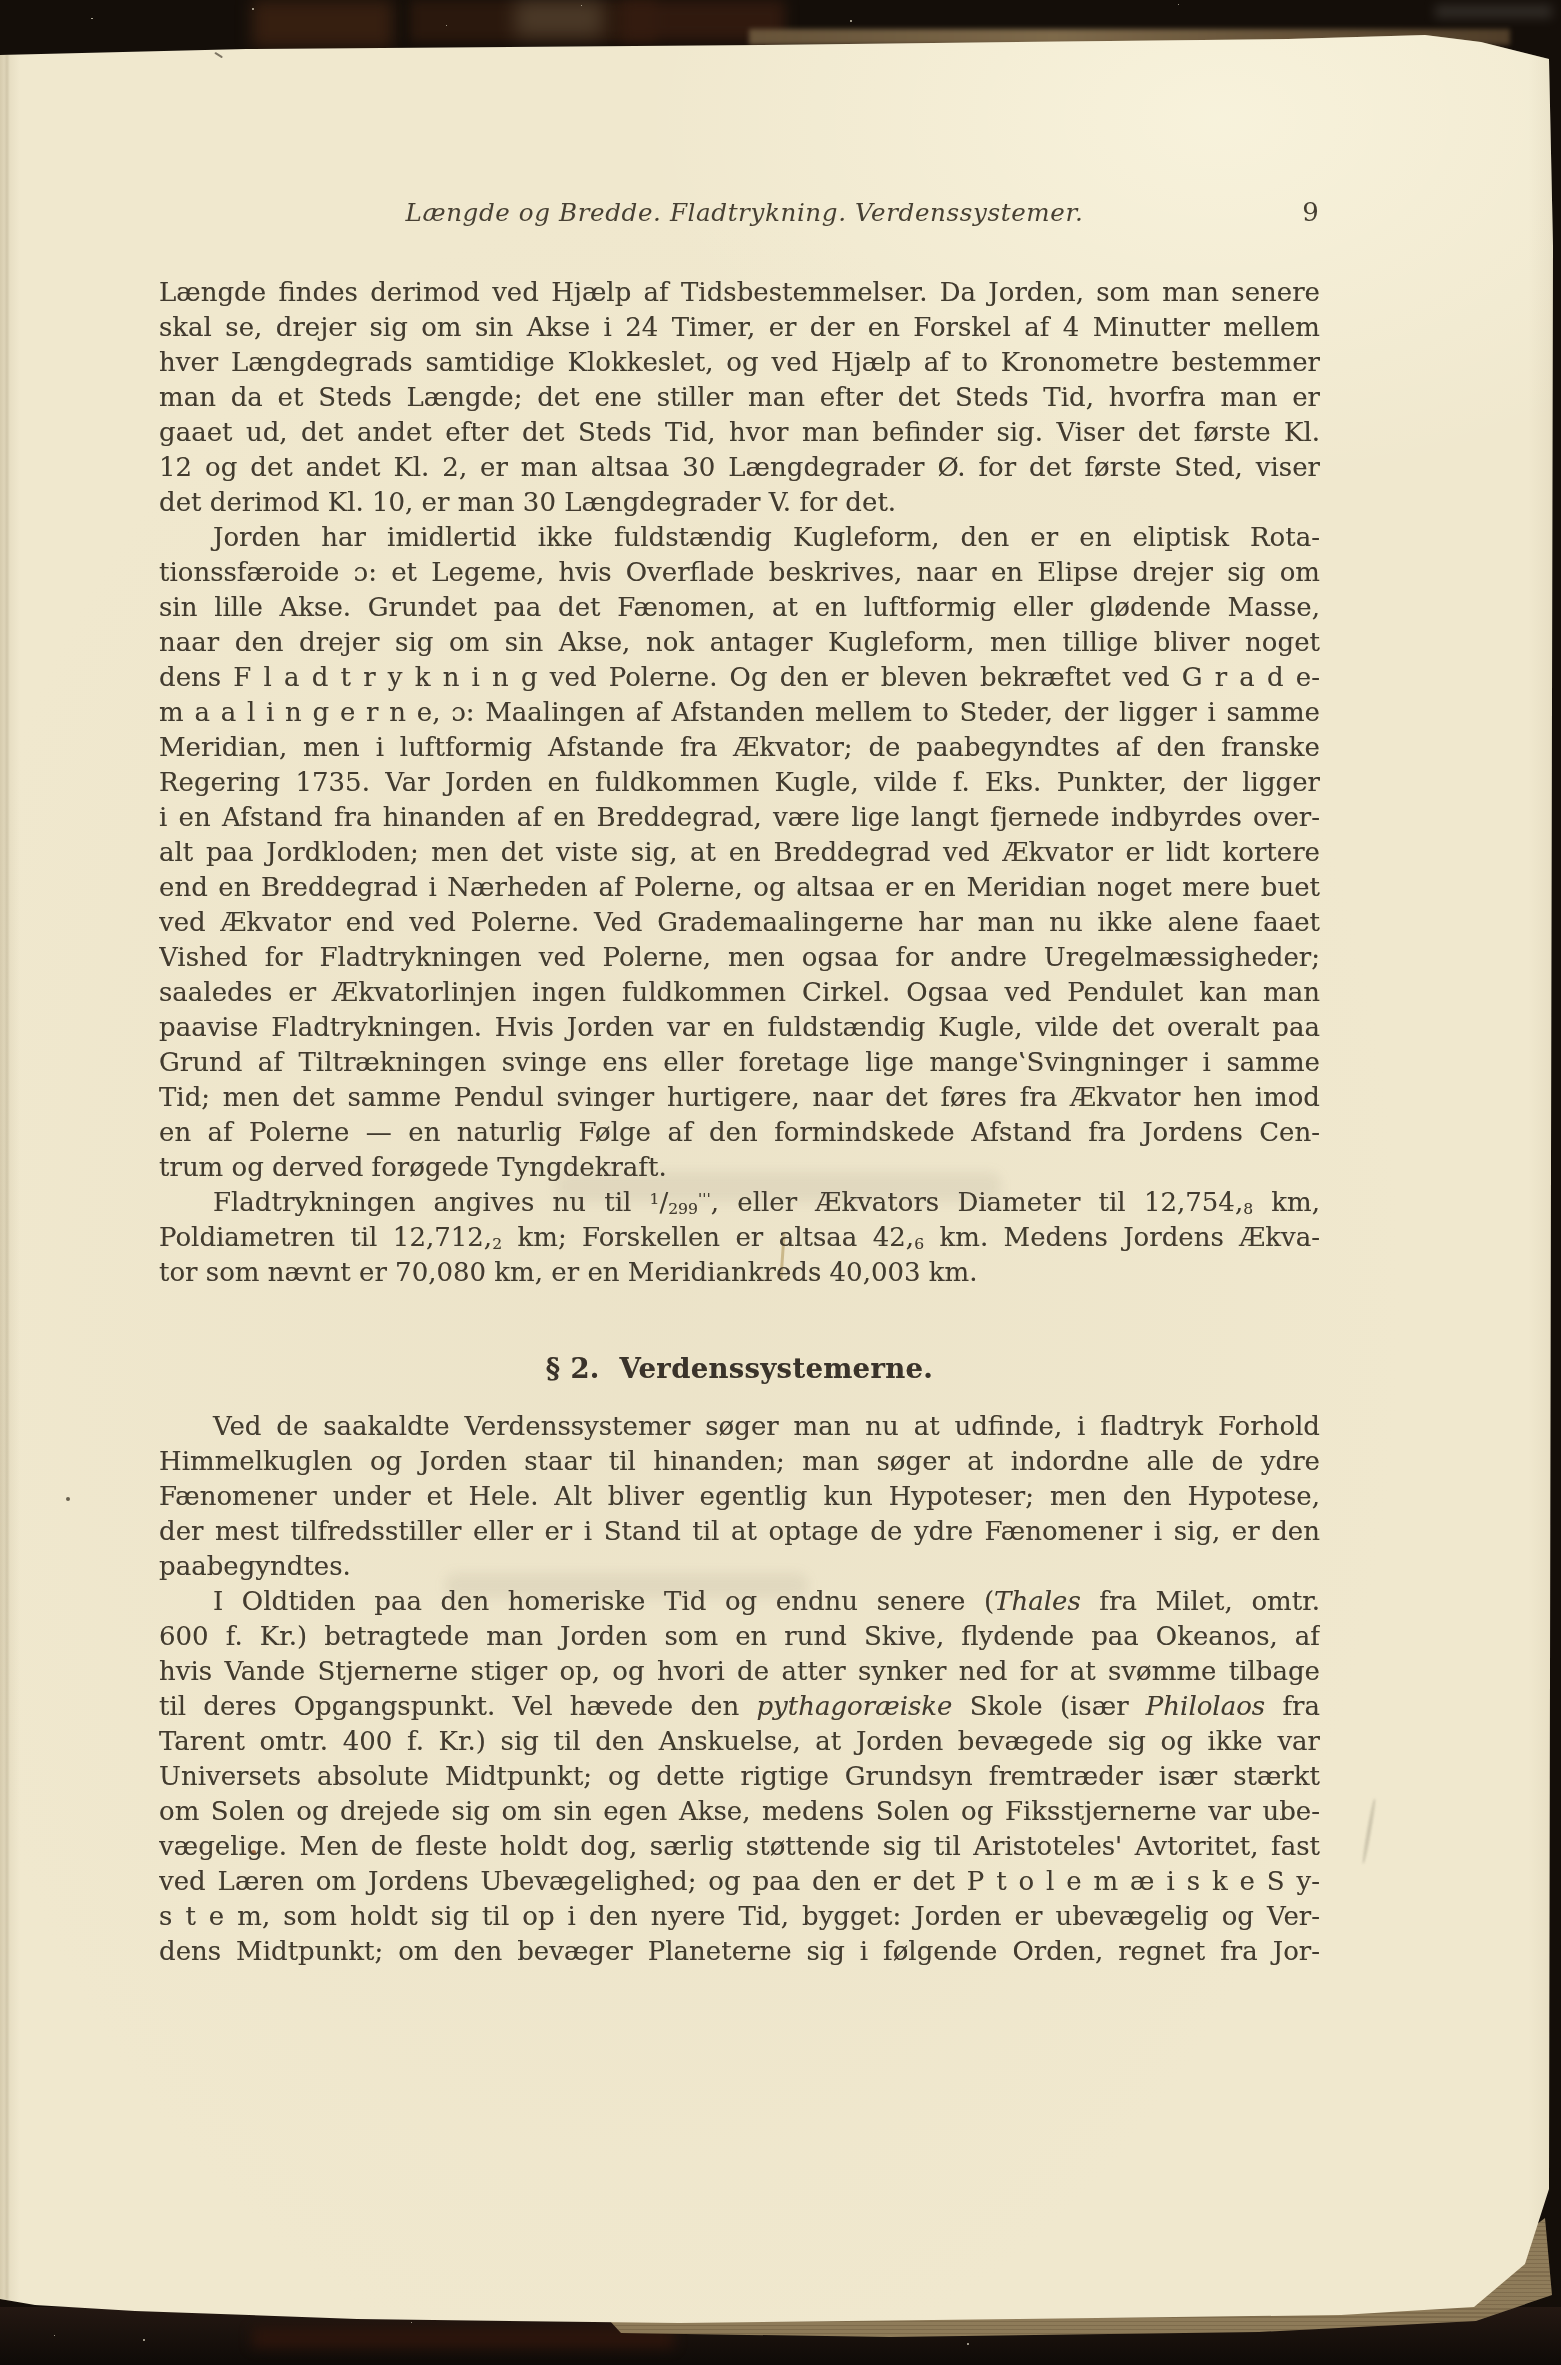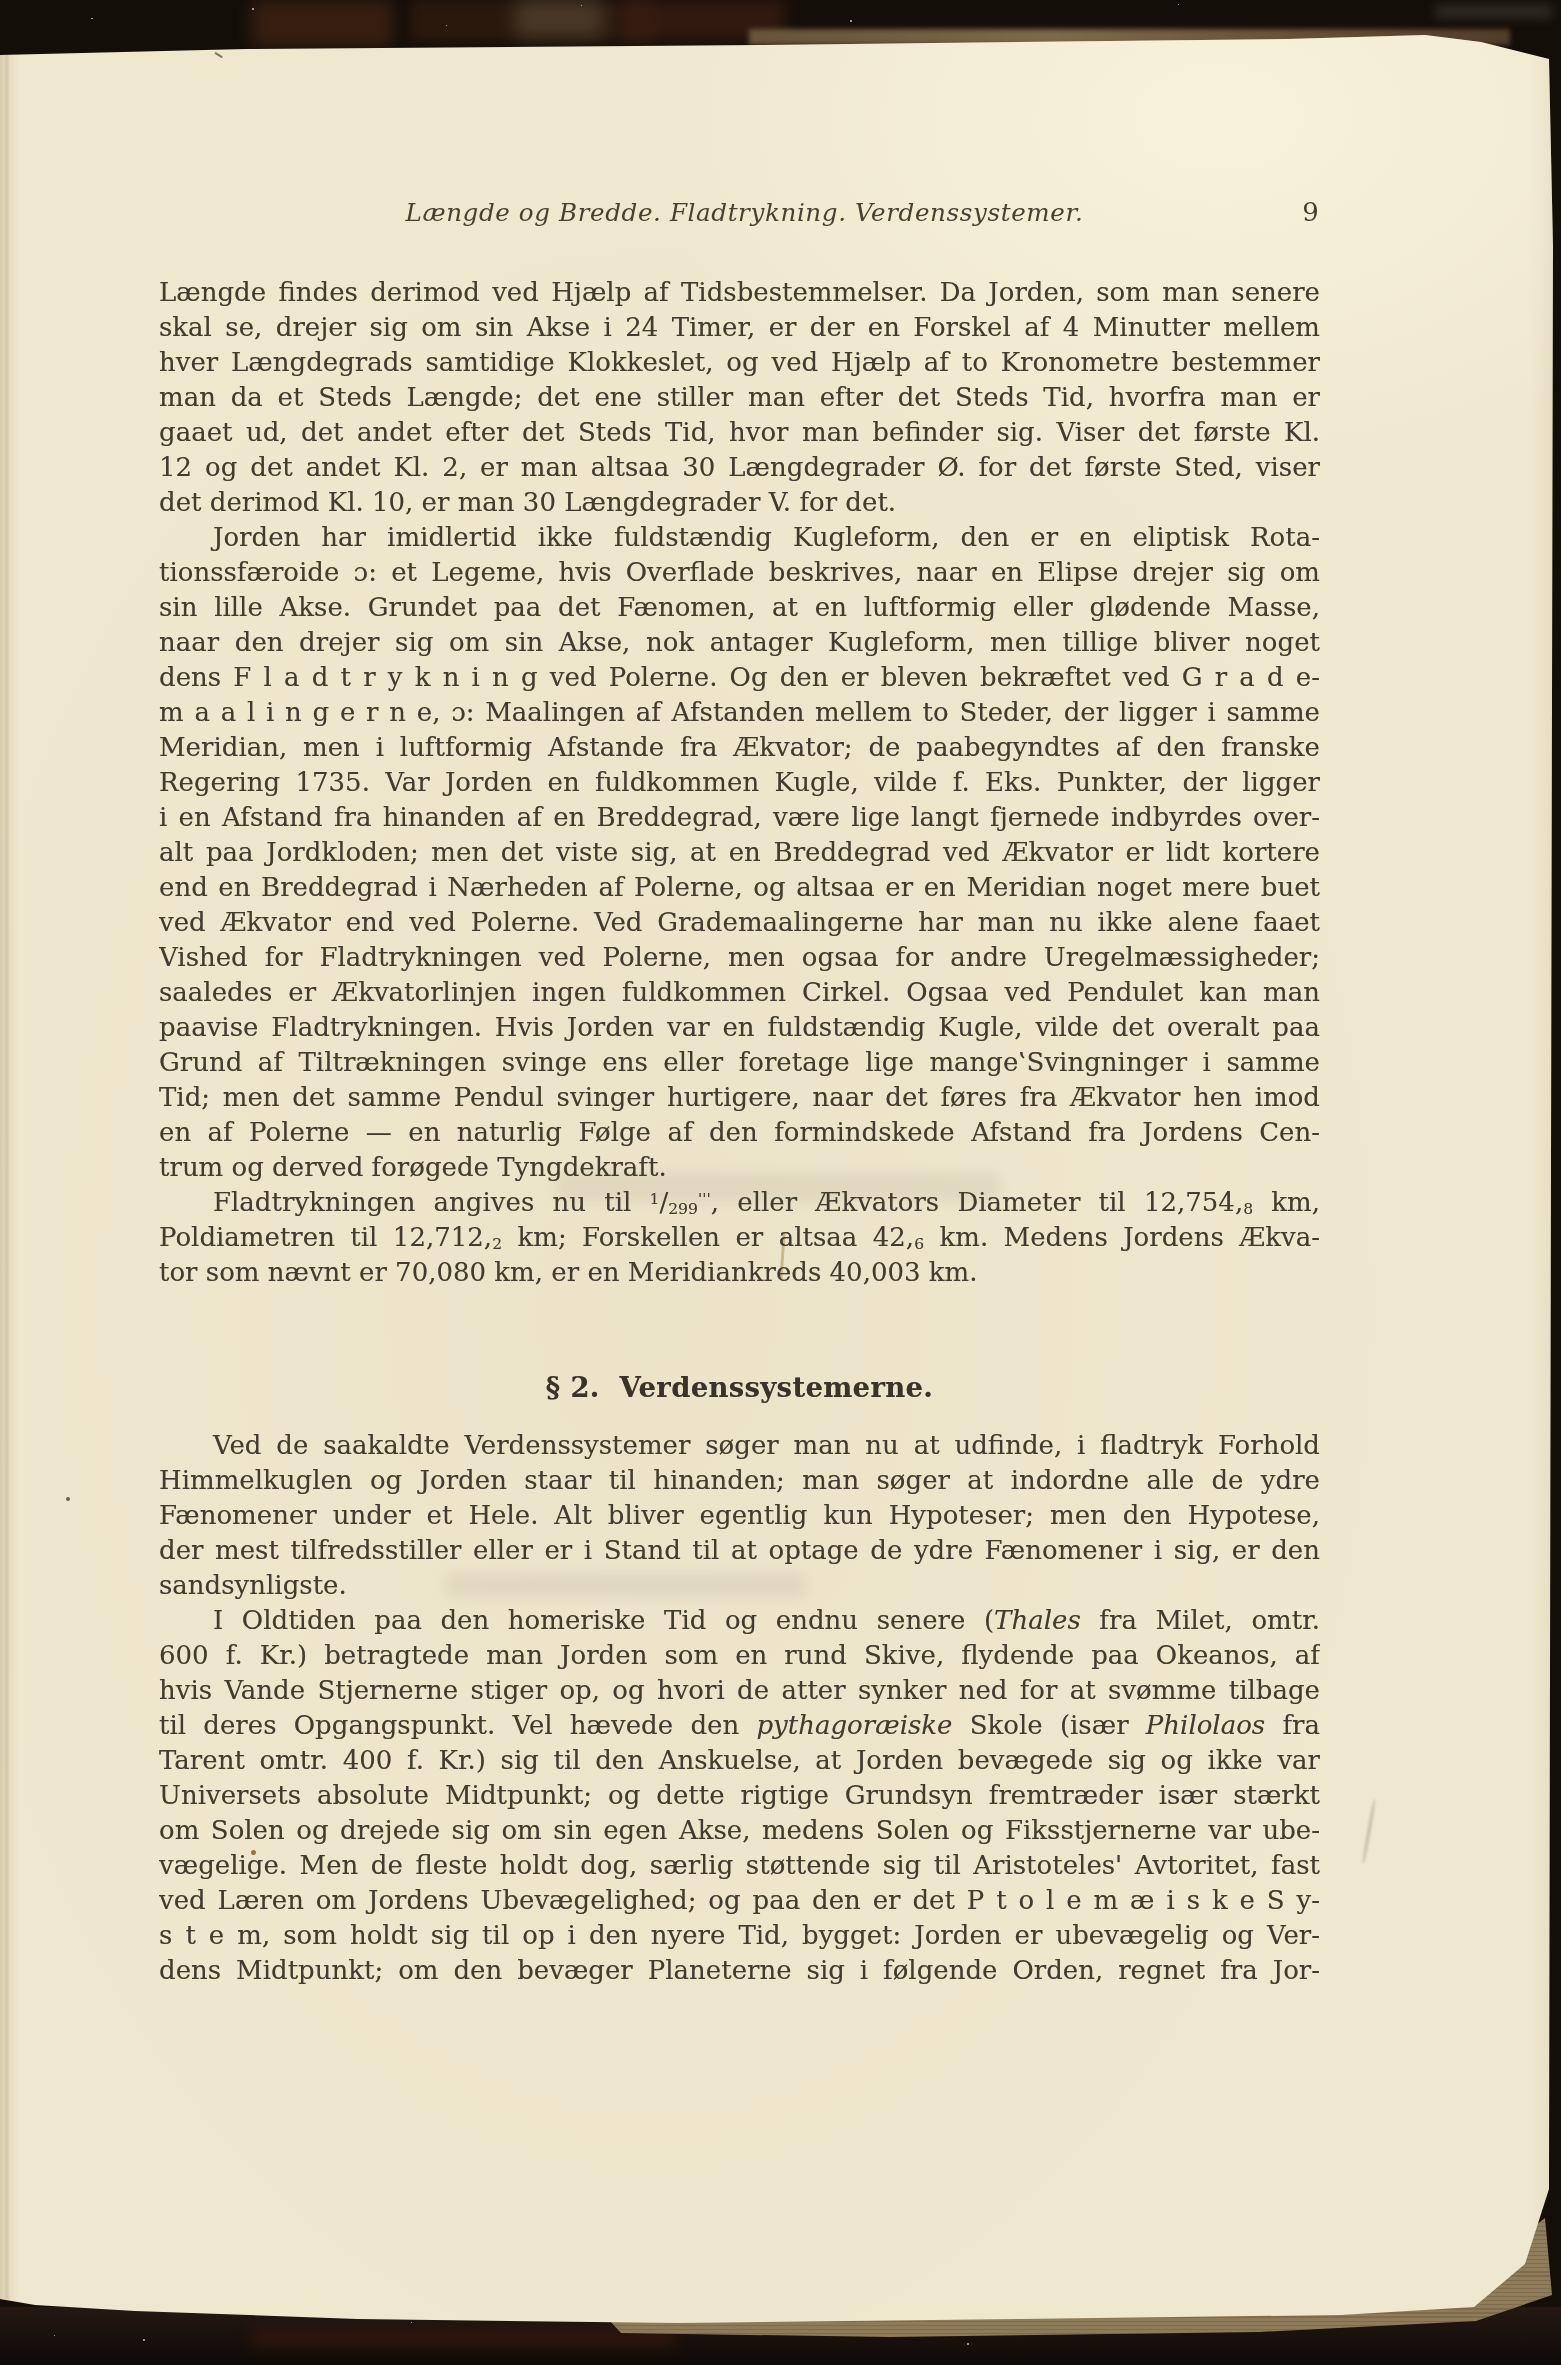--- a/index.html
+++ b/index.html
@@ -66,21 +66,21 @@
   }
   .line{height:35px;overflow:hidden;text-align:justify}
   .line::after{content:"";display:inline-block;width:100%;height:0}
   .line.last{text-align:left}
   .line.last::after{content:none}
   .line.indent{padding-left:54px}
   .line i{font-style:italic}
   .line sup{font-size:60%;line-height:0;vertical-align:.45em}
   .line sub{font-size:60%;line-height:0;vertical-align:-.22em}
   .section-heading{
-    height:35px;margin-top:80px;margin-bottom:23.4px;
+    height:35px;margin-top:61px;margin-bottom:23.4px;
     text-align:center;font-weight:bold;font-size:27.5px;color:#3a332a;letter-spacing:0.3px;
   }
 </style>
 </head>
 <body>
 
 <div class="bg-shape" id="shape-a"></div>
 <div class="bg-shape" id="shape-b"></div>
 <div class="bg-shape" id="shape-c"></div>
 <div class="bg-shape" id="shape-d"></div>
@@ -145,21 +145,21 @@
       <div class="line">en af Polerne — en naturlig Følge af den formindskede Afstand fra Jordens Cen-</div>
       <div class="line last">trum og derved forøgede Tyngdekraft.</div>
       <div class="line indent">Fladtrykningen angives nu til <sup>1</sup>/<sub>299</sub><sup>'''</sup>, eller Ækvators Diameter til 12,754,<sub>8</sub> km,</div>
       <div class="line">Poldiametren til 12,712,<sub>2</sub> km; Forskellen er altsaa 42,<sub>6</sub> km. Medens Jordens Ækva-</div>
       <div class="line last">tor som nævnt er 70,080 km, er en Meridiankreds 40,003 km.</div>
       <div class="section-heading">§ 2.&nbsp; Verdenssystemerne.</div>
       <div class="line indent">Ved de saakaldte Verdenssystemer søger man nu at udfinde, i fladtryk Forhold</div>
       <div class="line">Himmelkuglen og Jorden staar til hinanden; man søger at indordne alle de ydre</div>
       <div class="line">Fænomener under et Hele. Alt bliver egentlig kun Hypoteser; men den Hypotese,</div>
       <div class="line">der mest tilfredsstiller eller er i Stand til at optage de ydre Fænomener i sig, er den</div>
-      <div class="line last">sandsynligste.</div>
+      <div class="line last">paabegyndtes.</div>
       <div class="line indent">I Oldtiden paa den homeriske Tid og endnu senere (<i>Thales</i> fra Milet, omtr.</div>
       <div class="line">600 f. Kr.) betragtede man Jorden som en rund Skive, flydende paa Okeanos, af</div>
       <div class="line">hvis Vande Stjernerne stiger op, og hvori de atter synker ned for at svømme tilbage</div>
       <div class="line">til deres Opgangspunkt. Vel hævede den <i>pythagoræiske</i> Skole (især <i>Philolaos</i> fra</div>
       <div class="line">Tarent omtr. 400 f. Kr.) sig til den Anskuelse, at Jorden bevægede sig og ikke var</div>
       <div class="line">Universets absolute Midtpunkt; og dette rigtige Grundsyn fremtræder især stærkt</div>
       <div class="line">om Solen og drejede sig om sin egen Akse, medens Solen og Fiksstjernerne var ube-</div>
       <div class="line">vægelige. Men de fleste holdt dog, særlig støttende sig til Aristoteles' Avtoritet, fast</div>
       <div class="line">ved Læren om Jordens Ubevægelighed; og paa den er det P t o l e m æ i s k e  S y-</div>
       <div class="line">s t e m, som holdt sig til op i den nyere Tid, bygget: Jorden er ubevægelig og Ver-</div>

